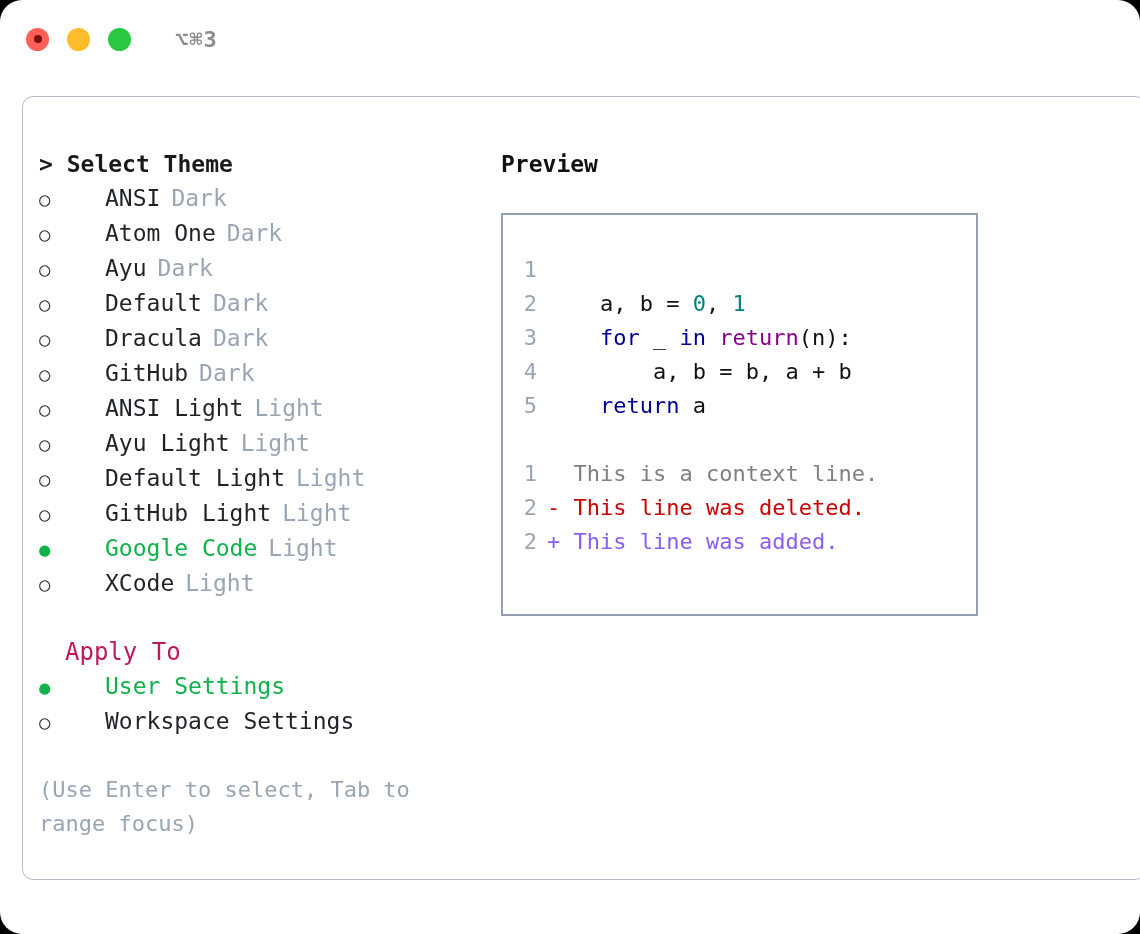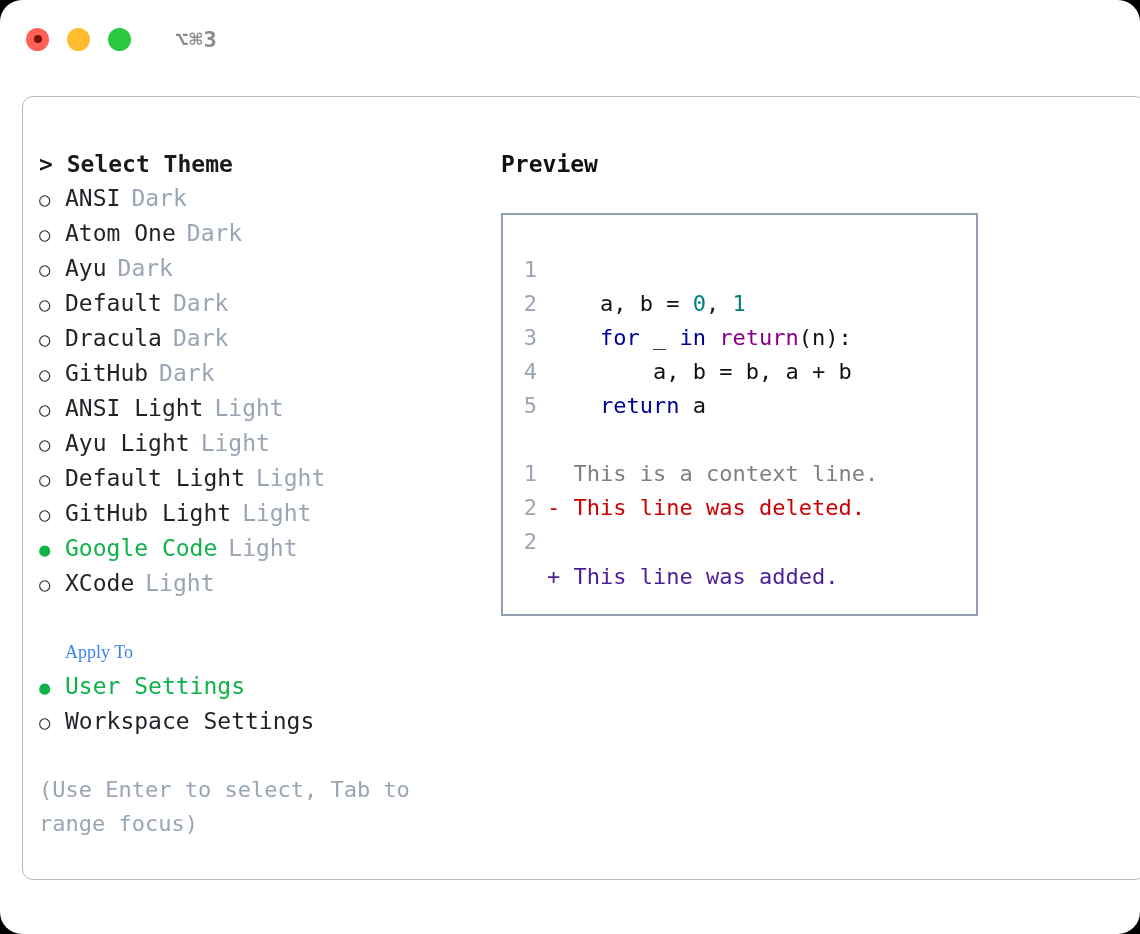--- a/index.html
+++ b/index.html
@@ -84,31 +84,30 @@
     font-size: 23px;
     white-space: pre;
   }
   .marker {
     width: 26px;
     flex: 0 0 26px;
     color: #2e3440;
     font-size: 19px;
   }
   .marker.sel { color: #10b24a; font-size: 19px; }
-  .opt-name { color: #1f2328; }
+  .opt-name { color: #1f2328; margin-left: 40px; }
   .opt.selected .opt-name { color: #10b24a; }
   .opt-cat { color: #9aa5b4; margin-left: 11px; }
   .spacer-block { height: 34px; }
   .apply-head {
-    font-size: 18px;
-    color: #3b82f6;
+    font-size: 24px;
+    color: #be185d;
     line-height: 34px;
     padding-left: 26px;
     white-space: pre;
-    font-family: Liberation Serif, serif;
   }
   .hint {
     margin-top: 34px;
     font-size: 22px;
     line-height: 34px;
     color: #9aa5b4;
     width: 400px;
     white-space: normal;
   }
   
@@ -145,21 +144,21 @@
     padding-right: 10px;
   }
   .code-text { color: #111111; }
   .tok-kw   { color: #000096; font-weight: normal; }
   .tok-fn   { color: #8b008b; }
   .tok-num  { color: #007f7f; }
   .tok-pl   { color: #111111; }
   .blank-row { height: 34px; }
   .diff-ctx { color: #808080; }
   .diff-del { color: #cc0000; }
-  .diff-add { color: #4c1d95; margin-top: 35px; }
+  .diff-add { color: #8b5cf6; }
 </style>
 </head>
 <body>
 
 <div class="window">
 
   <div class="titlebar">
     <div class="dots">
       <span class="dot red">
           <span class="inner"></span>

